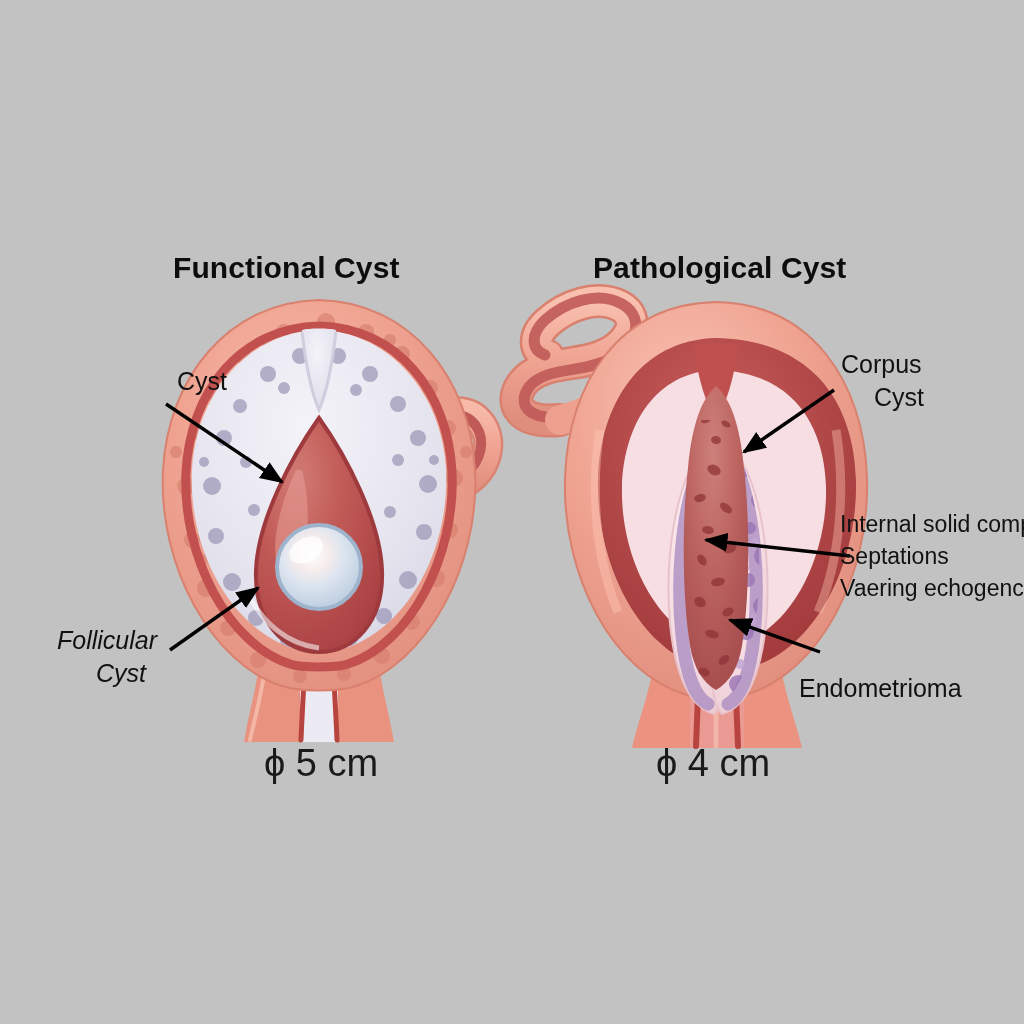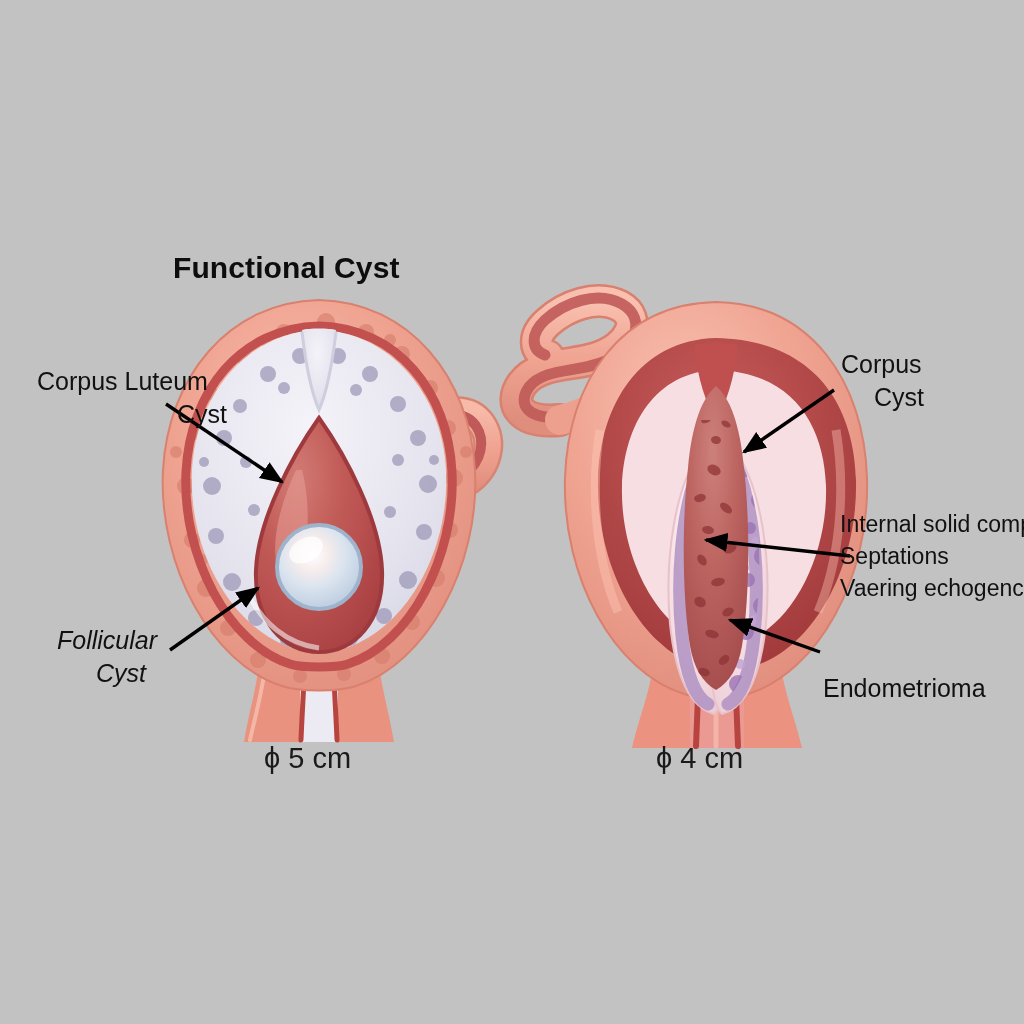--- a/index.html
+++ b/index.html
@@ -43,35 +43,35 @@
     line-height: 1.30;
     color: #111111;
     white-space: nowrap;
   }
   .anno .l2-right  { display: block; text-align: right; }
   .anno .l2-center { display: block; text-align: center; }
 
   #anno-corpus-luteum { left: 37px;  top: 365px; width: 190px; }
   #anno-follicular    { left: 57px;  top: 624px; width: 128px; font-style: italic; }
   #anno-dermoid       { left: 841px; top: 348px; width: 116px; }
-  #anno-endometrioma  { left: 799px; top: 672px; margin-left: 24px; }
+  #anno-endometrioma  { left: 799px; top: 672px; }
 
   #anno-internal-group {
     position: absolute;
     left: 840px; top: 509px;
     font-size: 23px;
     line-height: 1.39;
     color: #111111;
     white-space: nowrap;
   }
   #anno-internal-group span { display: block; }
 
   .diam {
     position: absolute;
-    font-size: 29px;
+    font-size: 38px;
     color: #1a1a1a;
     white-space: nowrap;
   }
   #diam-left  { left: 264px; top: 742px; }
   #diam-right { left: 656px; top: 742px; }
 </style>
 </head>
 <body>
 
 <div id="stage">
@@ -447,23 +447,23 @@
       <line x1="166" y1="404" x2="282" y2="482" marker-end="url(#arrowhead)"></line>
       <line x1="170" y1="650" x2="258" y2="588" marker-end="url(#arrowhead)"></line>
       <line x1="834" y1="390" x2="744" y2="452" marker-end="url(#arrowhead)"></line>
       <line x1="850" y1="556" x2="706" y2="540" marker-end="url(#arrowhead)"></line>
       <line x1="820" y1="652" x2="730" y2="620" marker-end="url(#arrowhead)"></line>
     </g>
   </svg>
 
   <div class="panel-title" id="title-left">Functional Cyst</div>
 
+  <div class="panel-title" id="title-right">Pathological Cyst</div>
 
   <div class="anno" id="anno-corpus-luteum">
-    <span>Corpus Luteum</span>
     <span class="l2-right">Cyst</span>
   </div>
 
   <div class="anno" id="anno-follicular">
     <span>Follicular</span>
     <span class="l2-center">Cyst</span>
   </div>
 
   <div class="anno" id="anno-dermoid">
     <span>Corpus</span>

